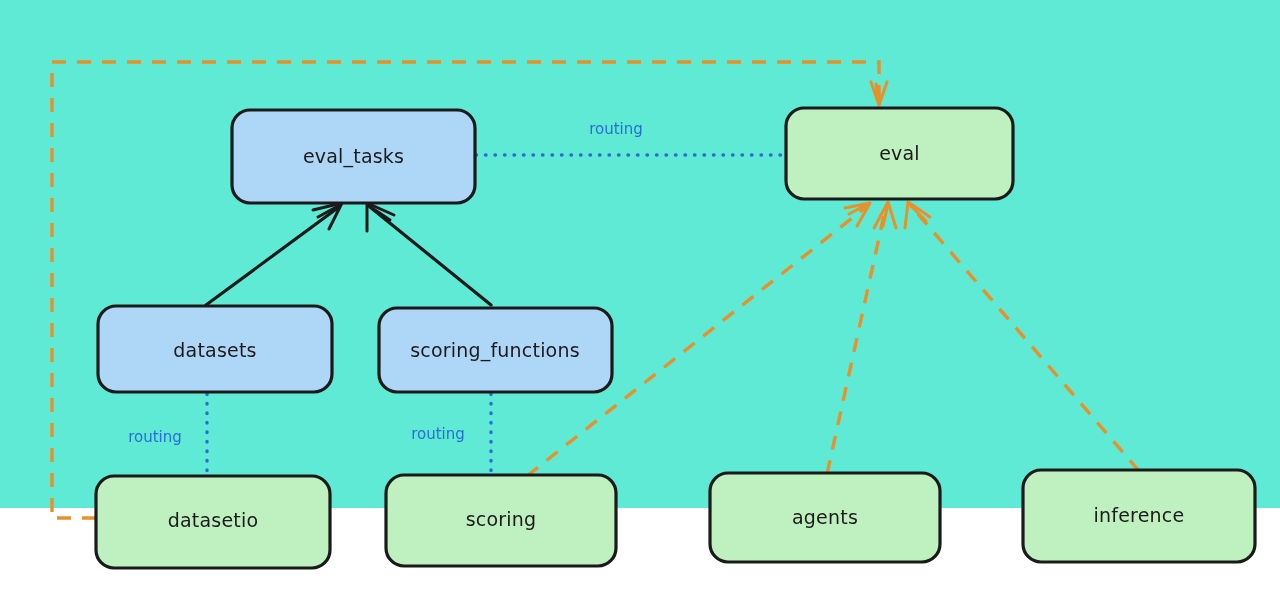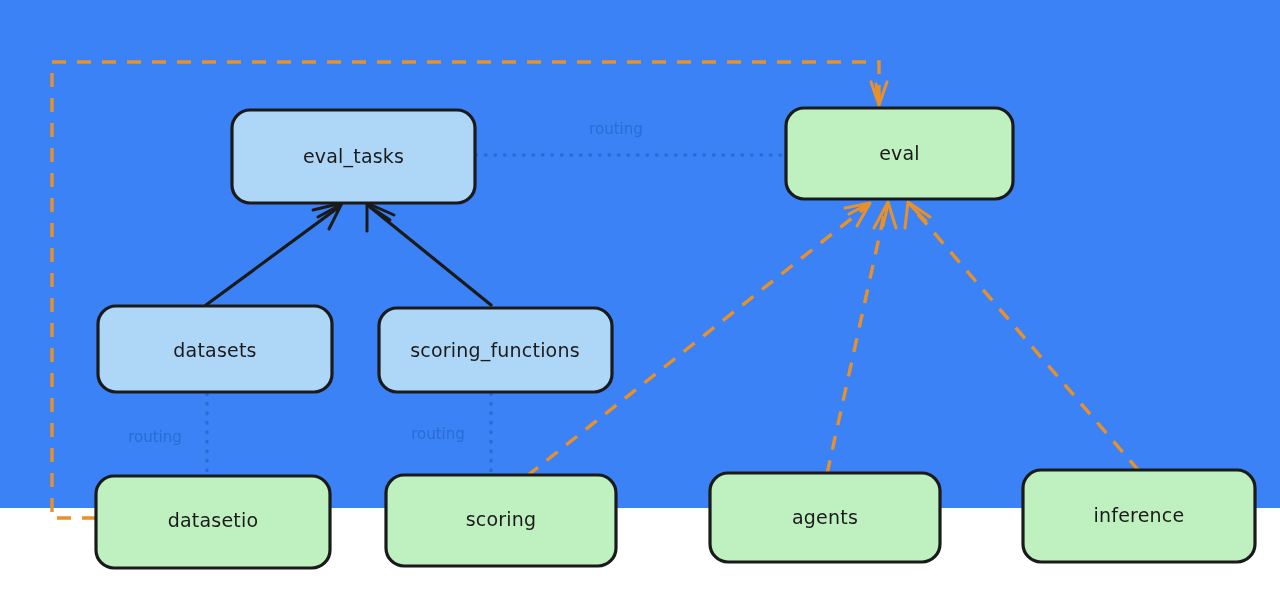--- a/index.html
+++ b/index.html
@@ -10,21 +10,21 @@
   body {
     width: 1280px;
     height: 596px;
     font-family: "DejaVu Sans", sans-serif;
     overflow: hidden;
   }
   #diagram-root {
     position: relative;
     width: 1280px;
     height: 508px;
-    background: #3b82f6;
+    background: #5eead4;
   }
   svg#diagram-svg {
     position: absolute;
     top: 0;
     left: 0;
     width: 1280px;
     height: 596px;
   }
   .node-label {
     font-family: "DejaVu Sans", sans-serif;

